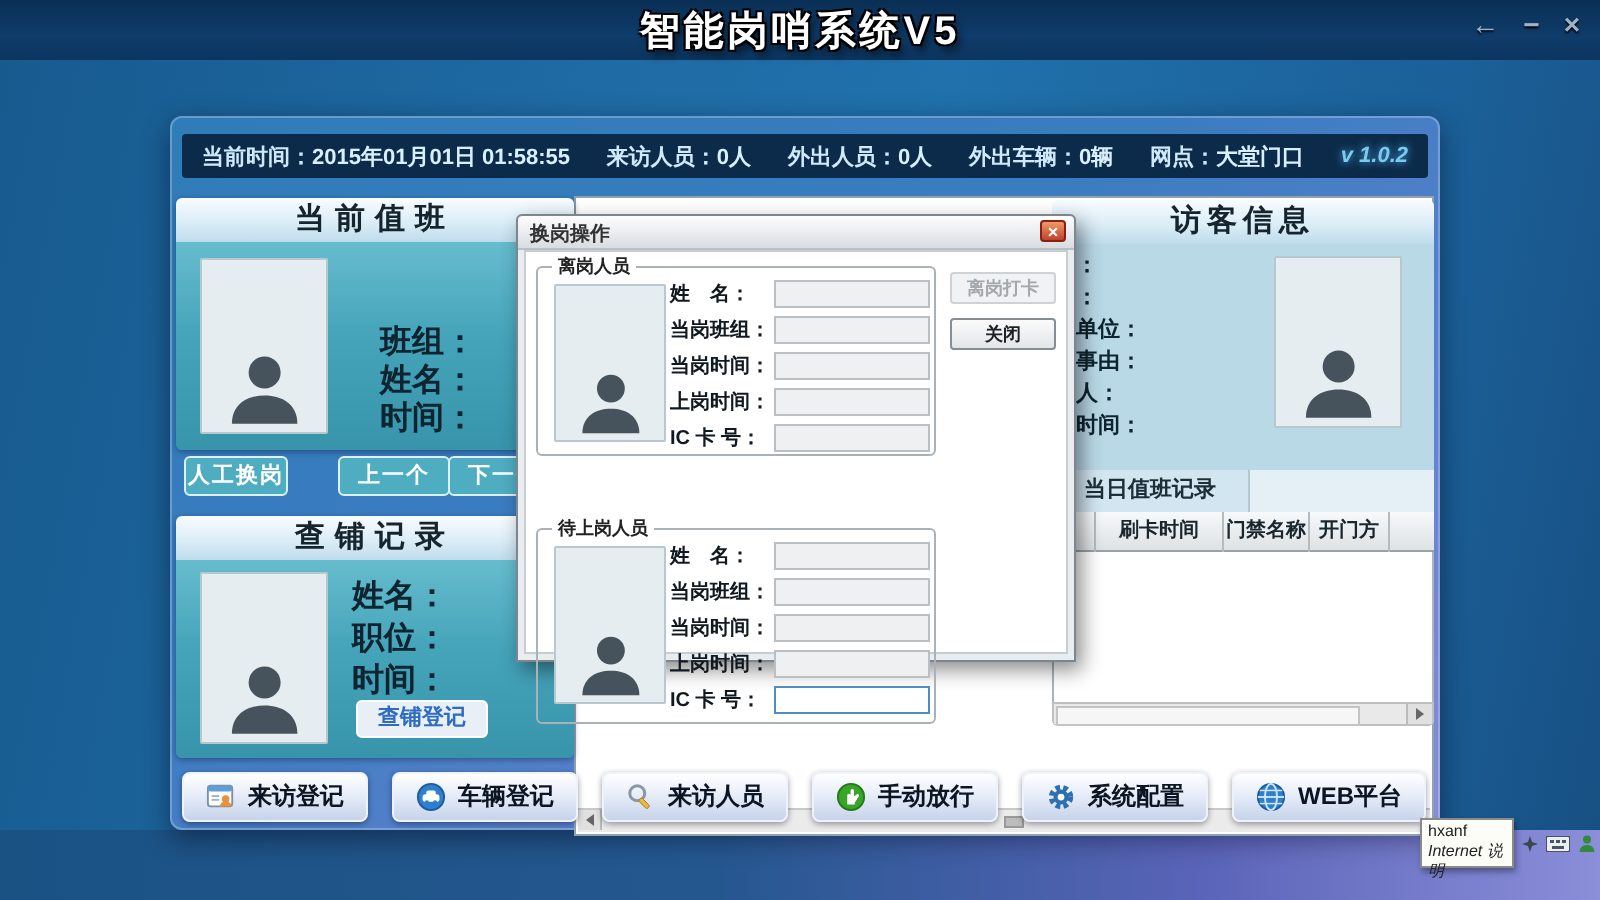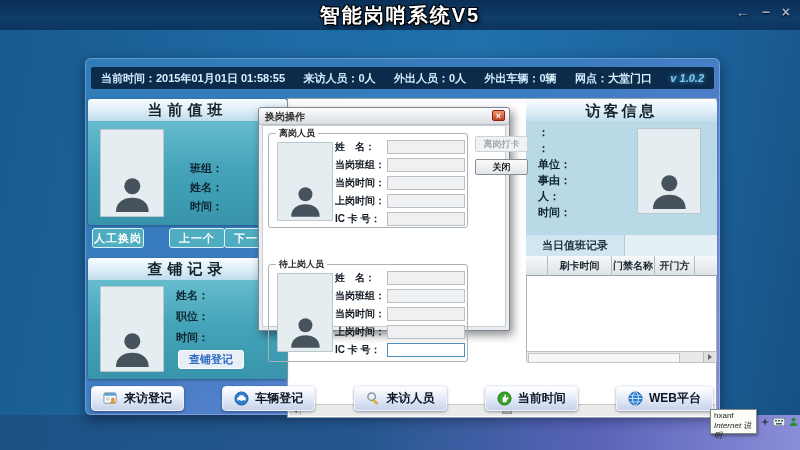--- a/index.html
+++ b/index.html
@@ -31,21 +31,21 @@
   
   .panel{position:absolute;border-radius:3px;overflow:hidden;box-shadow:0 1px 3px rgba(0,0,30,.35);}
   .panel-header{height:22px;line-height:22px;text-align:center;font-size:15px;font-weight:bold;
     color:#16242e;letter-spacing:5px;background:linear-gradient(180deg,#f8fcff 0%,#dcedf7 55%,#bfdcec 100%);
     border-bottom:1px solid #9fc2d4;}
   .teal-body{position:absolute;left:0;top:22px;right:0;bottom:0;
     background:linear-gradient(180deg,#66bccd 0%,#45a4ba 45%,#3794ab 100%);}
   .photo{position:absolute;background:#e6edf1;border:1px solid #b9c7ce;border-radius:1px;
     display:flex;align-items:flex-end;justify-content:center;overflow:hidden;}
   .photo svg{width:72%;height:auto;fill:#46525c;}
-  .flabel{font-weight:bold;color:#0e2430;font-size:11px;}
+  .flabel{font-weight:bold;color:#0e2430;font-size:16px;}
   
   .duty-panel{left:3px;top:41px;width:199px;height:126px;}
   .duty-labels{position:absolute;left:102px;top:40px;}
   .duty-labels div{height:19px;}
   .duty-buttons{position:absolute;left:3px;top:170px;width:199px;height:21px;}
   .teal-btn{position:absolute;top:0;height:20px;line-height:18px;text-align:center;
     background:#4fadc1;border:1px solid #ddf0f6;border-radius:3px;color:#fff;
     font-size:11px;font-weight:bold;letter-spacing:1px;cursor:pointer;box-sizing:border-box;}
   
   .bedcheck-panel{left:3px;top:200px;width:199px;height:121px;}
@@ -79,21 +79,21 @@
   .th{height:20px;line-height:20px;text-align:center;font-size:10px;font-weight:bold;
     color:#1a262e;border-right:1px solid #b4bcc0;box-sizing:border-box;}
   .table-body{position:absolute;left:0;top:176px;width:100%;height:75px;background:#fff;
     border-left:1px solid #aab4ba;border-right:1px solid #aab4ba;box-sizing:border-box;}
   .v-hscroll{position:absolute;left:0;bottom:0;width:100%;height:12px;background:#e9e9e9;
     border:1px solid #bfbfbf;box-sizing:border-box;}
   .v-hscroll .thumb{position:absolute;left:1px;top:1px;width:150px;height:8px;background:#f6f6f6;border:1px solid #c4c4c4;}
   .v-hscroll .arrow-right{position:absolute;right:0;top:0;width:12px;height:10px;background:#e0e0e0;
     border-left:1px solid #bbb;display:flex;align-items:center;justify-content:center;}
   
-  .dialog{position:absolute;left:258px;top:107px;width:252px;height:224px;background:#e9edf0;
+  .dialog{position:absolute;left:258px;top:107px;width:280px;height:224px;background:#e9edf0;
     border:1px solid #7d868e;border-radius:3px 3px 0 0;box-shadow:3px 4px 10px rgba(0,0,0,.45);
     box-sizing:border-box;z-index:10;}
   .dialog-titlebar{position:absolute;left:0;top:0;width:100%;height:16px;
     background:linear-gradient(180deg,#fdfdfd,#d9dde0);border-bottom:1px solid #b9bfc4;
     border-radius:3px 3px 0 0;}
   .dialog-title{position:absolute;left:6px;top:2px;font-size:10px;font-weight:bold;color:#333;}
   .dialog-close{position:absolute;right:4px;top:2px;width:13px;height:11px;border-radius:2px;
     background:linear-gradient(180deg,#ef9a66,#c2402a);border:1px solid #8a2014;color:#fff;
     font-size:9px;line-height:10px;text-align:center;font-weight:bold;cursor:pointer;box-sizing:border-box;}
   .dialog-body{position:absolute;left:3px;top:17px;right:3px;bottom:3px;background:#fff;
@@ -267,21 +267,29 @@
           <circle cx="6" cy="6" r="4" fill="none" stroke="#8a97a5" stroke-width="1.6"></circle>
           <rect x="8.2" y="8.2" width="6.5" height="2.4" rx="1" transform="rotate(45 8.2 8.2)" fill="#e9b83c" stroke="#a77f1e" stroke-width=".5"></rect>
         </svg>
         <span>来访人员</span>
       </div>
       <div class="tool-btn">
         <svg viewBox="0 0 16 16">
           <circle cx="8" cy="8" r="7" fill="#3aa32a" stroke="#237a17"></circle>
           <path d="M6 12V7.2c0-.5.4-.9.9-.9s.9.4.9.9V4.6c0-.5.4-.9.9-.9s.9.4.9.9v3l1.4-1c.4-.3 1-.2 1.2.2.2.4.1.9-.3 1.2L10 11v1z" fill="#fff"></path>
         </svg>
-        <span>当前时间</span>
+        <span>手动放行</span>
+      </div>
+      <div class="tool-btn">
+        <svg viewBox="0 0 16 16">
+          <circle cx="8" cy="8" r="5" fill="none" stroke="#2e6fb2" stroke-width="3" stroke-dasharray="2.4 1.7"></circle>
+          <circle cx="8" cy="8" r="4" fill="#2e6fb2"></circle>
+          <circle cx="8" cy="8" r="1.8" fill="#fff"></circle>
+        </svg>
+        <span>系统配置</span>
       </div>
       <div class="tool-btn">
         <svg viewBox="0 0 16 16">
           <circle cx="8" cy="8" r="7" fill="#2f7fd0" stroke="#1c5c9e"></circle>
           <ellipse cx="8" cy="8" rx="3.2" ry="7" fill="none" stroke="#cfe6f8" stroke-width="1"></ellipse>
           <line x1="1" y1="8" x2="15" y2="8" stroke="#cfe6f8" stroke-width="1"></line>
           <line x1="2" y1="4.5" x2="14" y2="4.5" stroke="#cfe6f8" stroke-width=".8"></line>
           <line x1="2" y1="11.5" x2="14" y2="11.5" stroke="#cfe6f8" stroke-width=".8"></line>
         </svg>
         <span>WEB平台</span>

